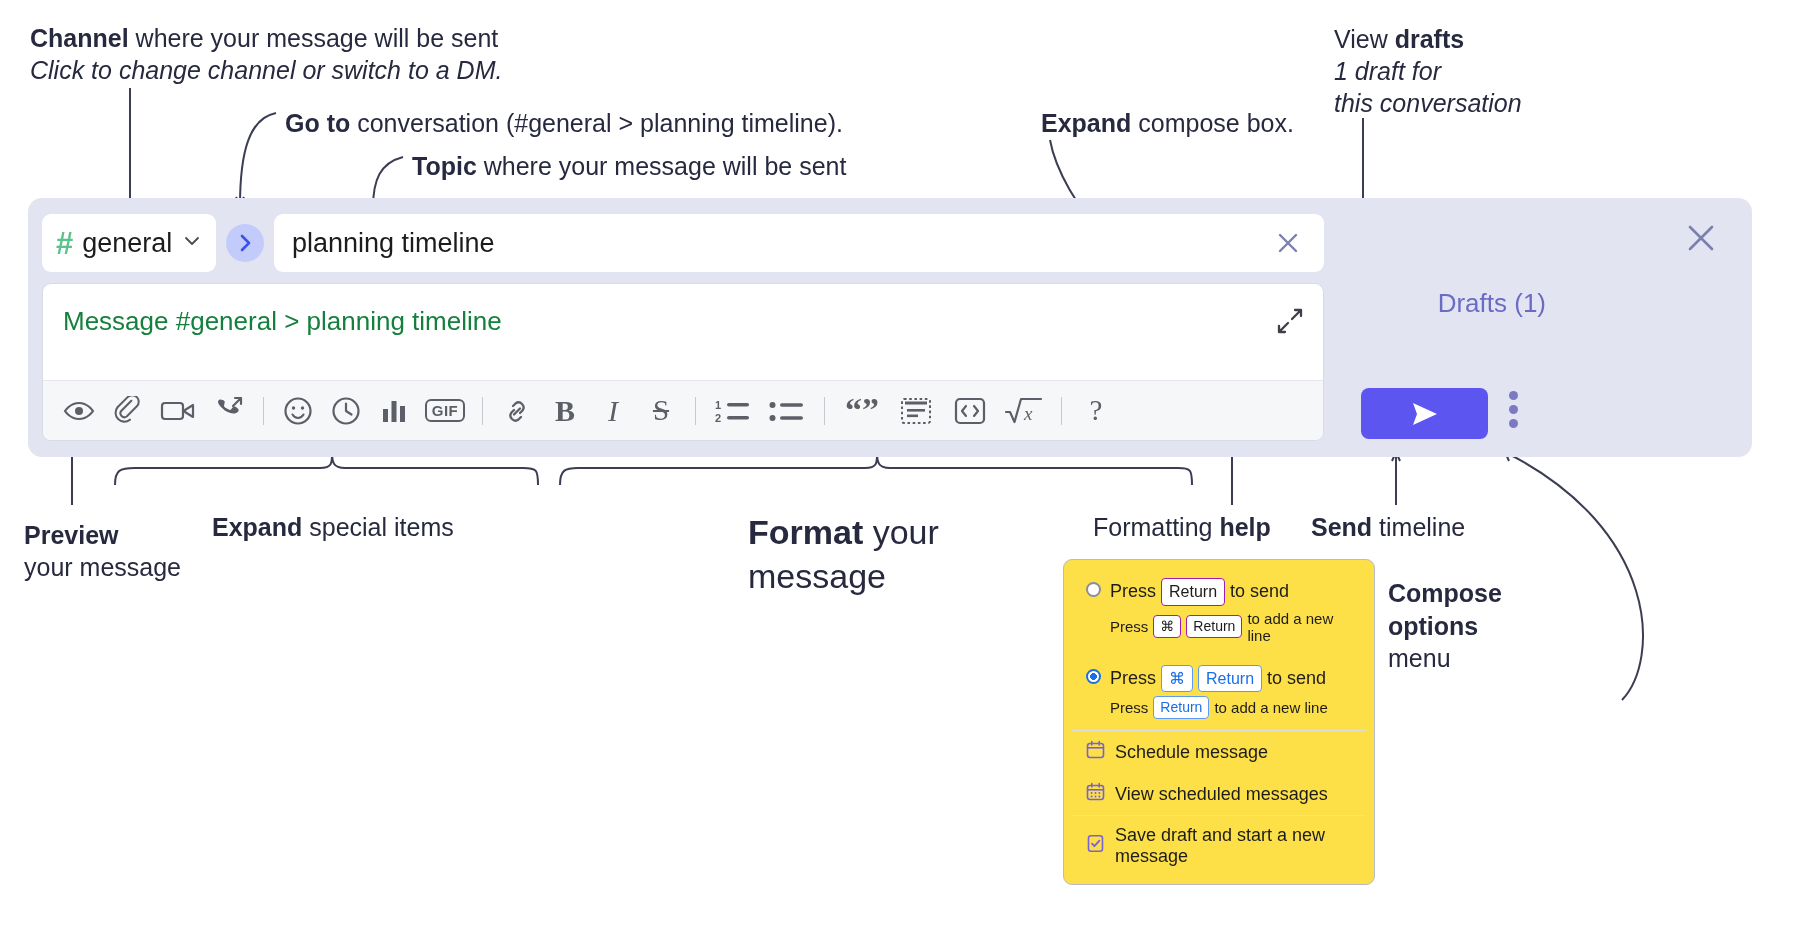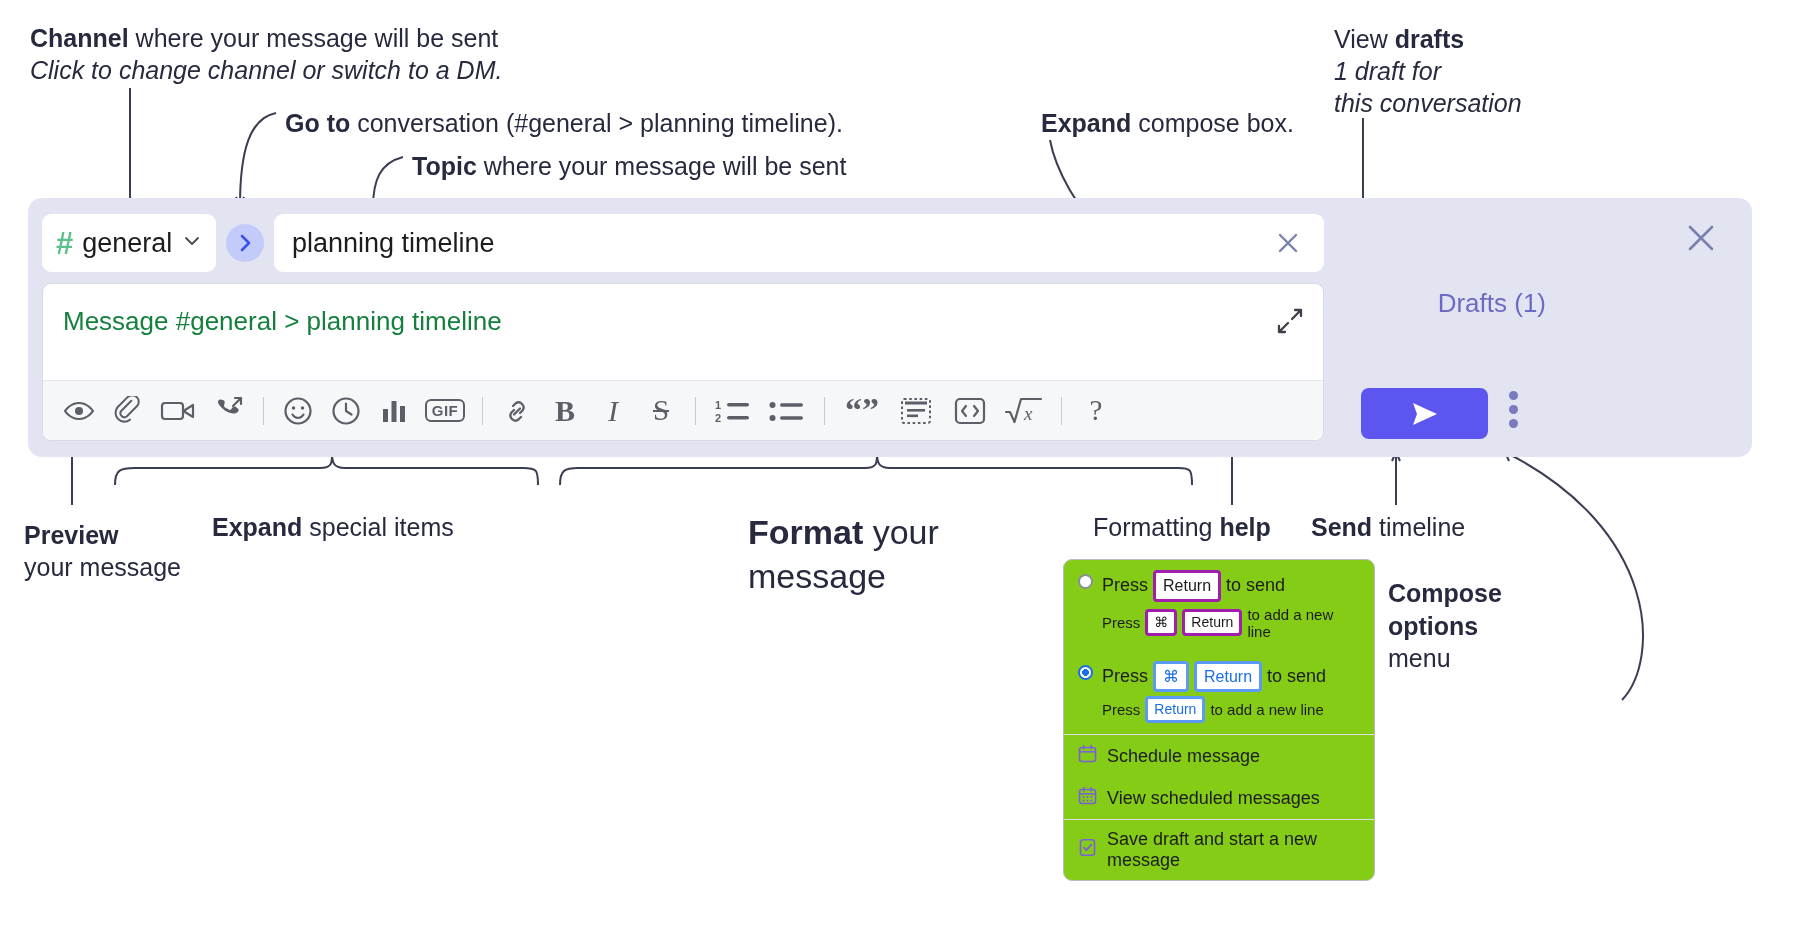--- a/index.html
+++ b/index.html
@@ -101,30 +101,30 @@
     position:absolute; left:1333px; top:190px; width:127px; height:51px;
     background:#5c55f0; border-radius:8px; display:flex; align-items:center; justify-content:center;
     cursor:pointer;
   }
   #kebab { position:absolute; left:1481px; top:193px; cursor:pointer; display:flex; flex-direction:column; gap:5px; align-items:center; }
   #kebab span { width:9px; height:9px; border-radius:50%; background:#7b7ac0; display:block; }
 
   
   #options-menu {
     position:absolute; left:1063px; top:559px; width:312px;
-    background:#84cc16; border:1px solid #b9bbc4; border-radius:9px;
-    padding:0; font-size:17px; color:#1d1c1d;
+    background:#fde047; border:1px solid #b9bbc4; border-radius:9px;
+    padding:8px; font-size:17px; color:#1d1c1d;
   }
   .opt-row { display:flex; align-items:flex-start; gap:9px; padding:10px 14px 2px 14px; }
   .radio { width:15px; height:15px; border:2px solid #8b8d98; border-radius:50%; flex:0 0 auto; margin-top:4px; background:#fff; }
   .radio.on { border-color:#1a6fe8; background:
       radial-gradient(circle, #1a6fe8 0 42%, #ffffff 46% 100%); }
   .opt-main { font-size:18px; display:flex; align-items:center; gap:5px; flex-wrap:wrap; }
   .opt-sub  { font-size:15px; display:flex; align-items:center; gap:5px; padding:2px 14px 11px 38px; }
-  .kc { border:3px solid #a21caf; border-radius:4px; padding:1px 6px; font-size:14px; background:#fff; line-height:1.35; display:inline-block;}
+  .kc { border:1px solid #a21caf; border-radius:4px; padding:1px 6px; font-size:14px; background:#fff; line-height:1.35; display:inline-block;}
   .opt-main .kc { font-size:16px; padding:2px 7px; }
   .kc.blue { border-color:#5b9bf5; color:#1a6fe8; }
   .menu-div { height:1px; background:#dcdee4; }
   .menu-item { display:flex; align-items:center; gap:10px; padding:9px 14px; font-size:18px; cursor:pointer; }
   .menu-item svg { flex:0 0 auto; }
 
 </style>
 </head>
 <body>
 

